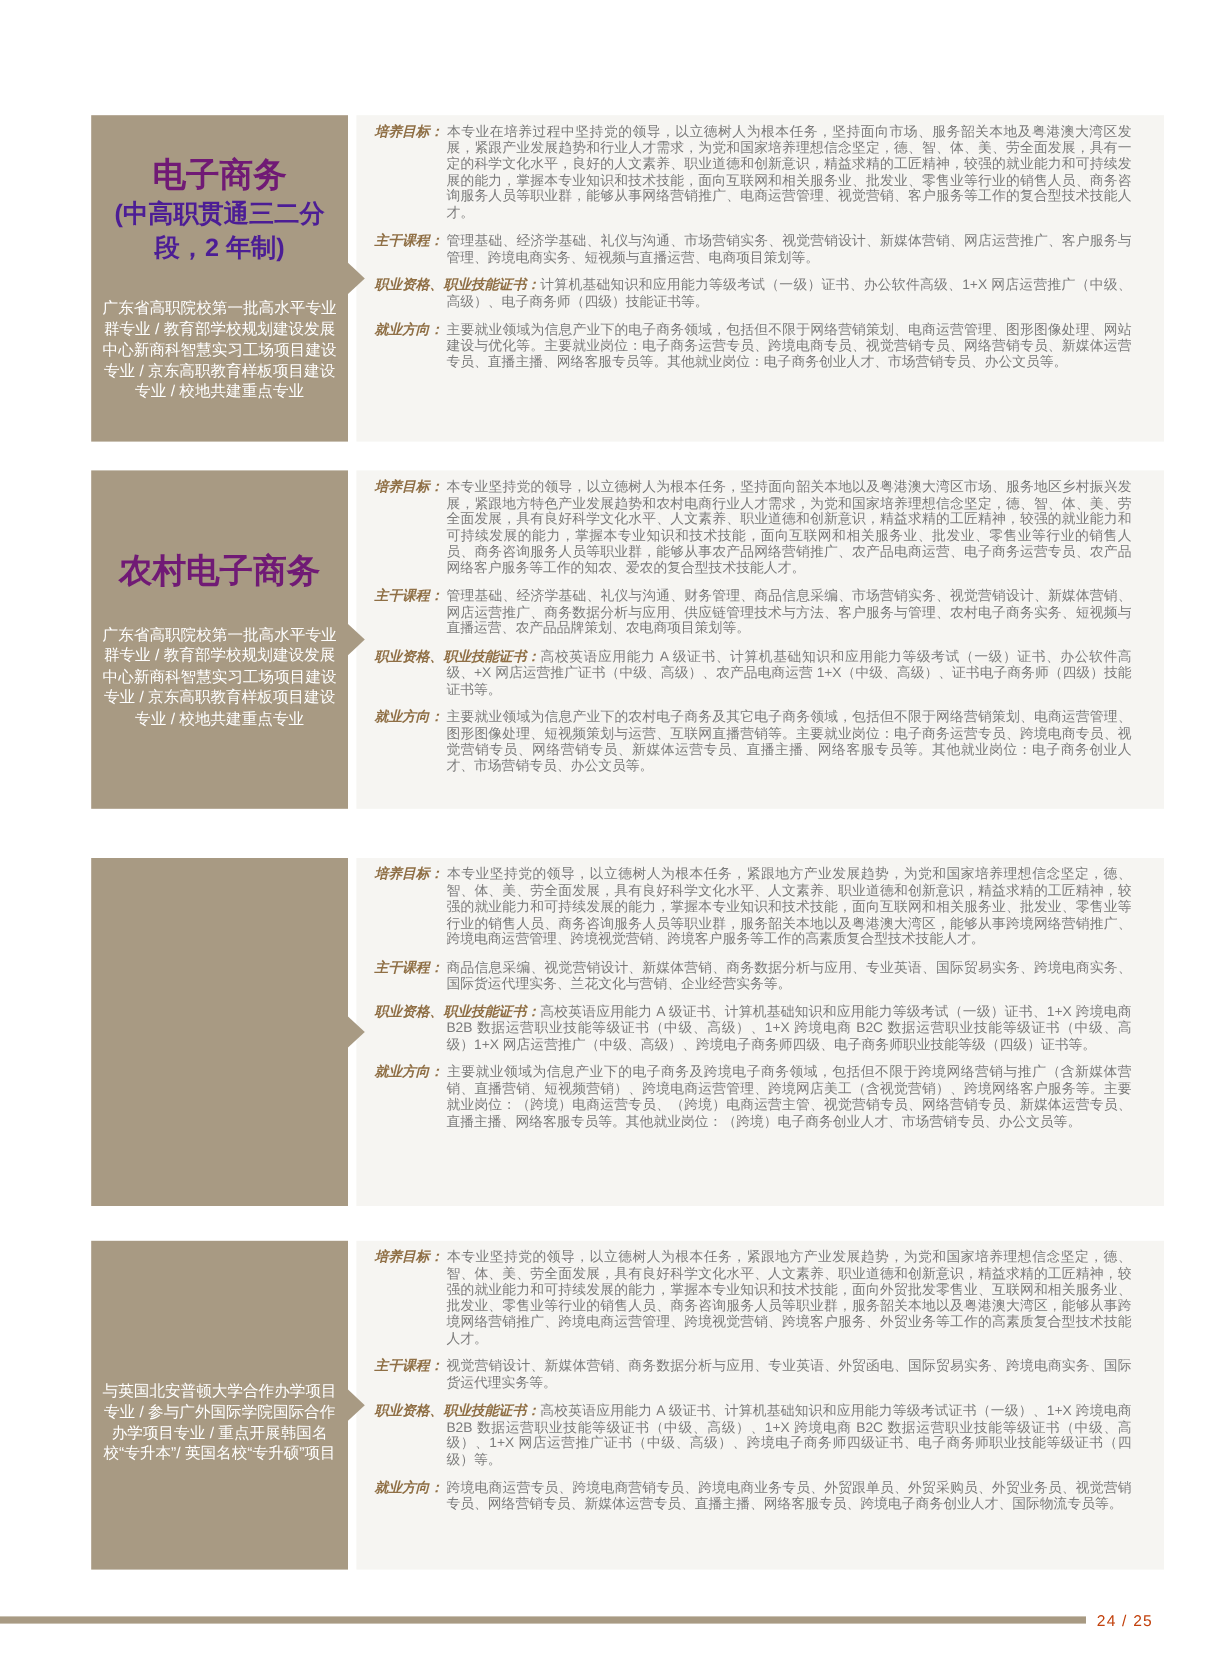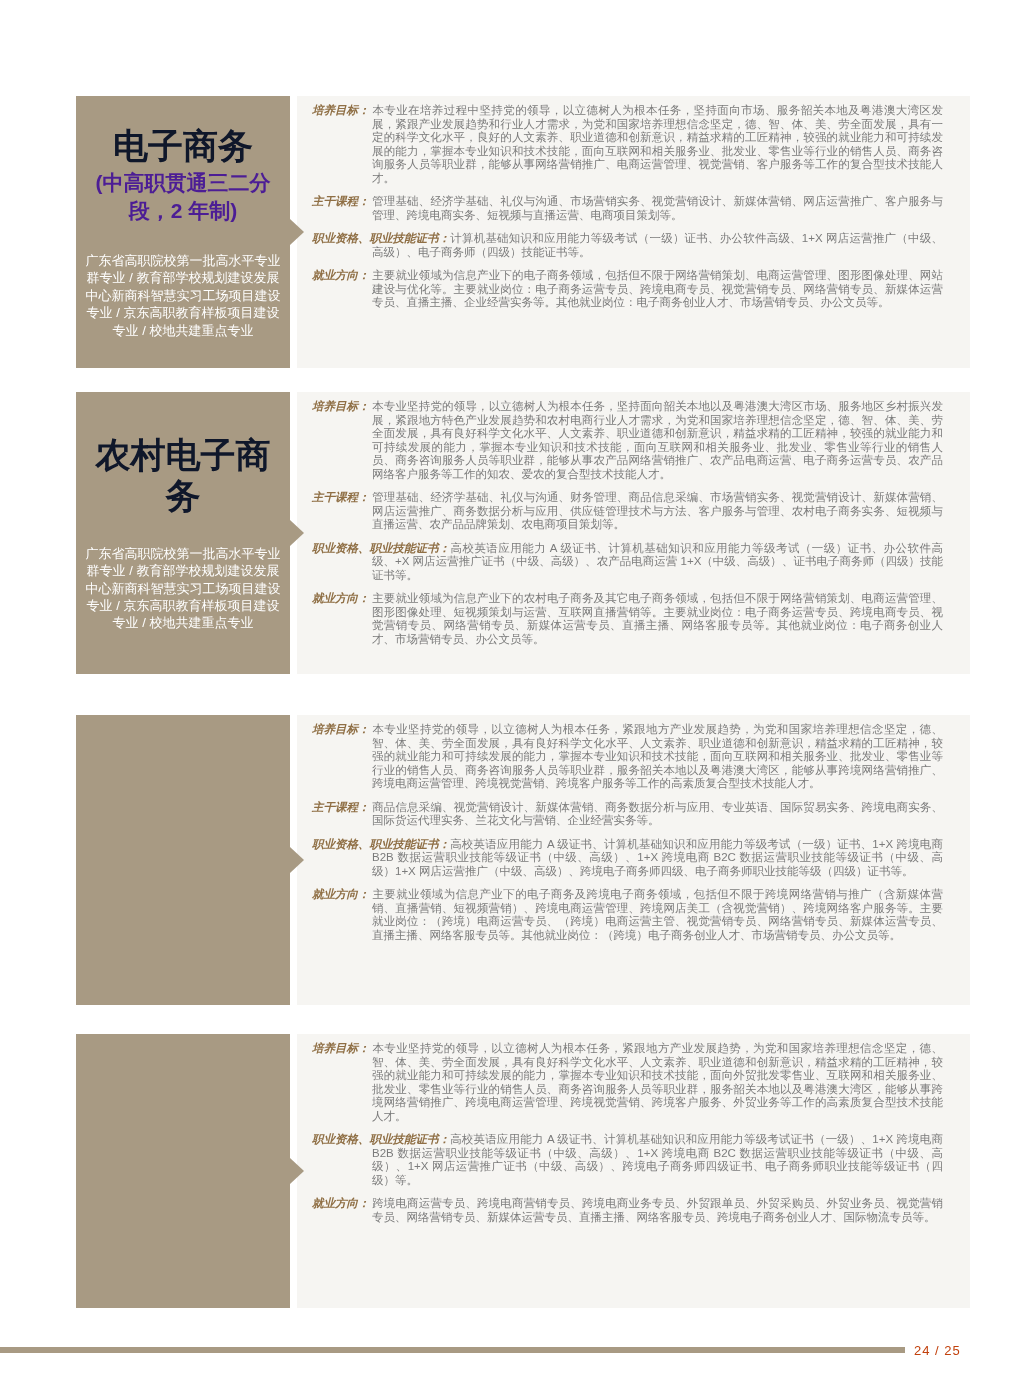--- a/index.html
+++ b/index.html
@@ -32,23 +32,23 @@
     background:var(--accent-tan,#a89a83);
     position:relative;
     display:flex;
     align-items:center;
     justify-content:center;
     padding:14px 9px;
     box-sizing:border-box;
   }
   .sb-inner{ text-align:center; width:100%; }
   .sb-title{
-    font-size:35px;
+    font-size:28px;
     font-weight:bold;
-    color:#0f172a;
+    color:#701a75;
     line-height:1.18;
   }
   .sb-subtitle{
     font-size:21px;
     font-weight:bold;
     color:#4c1d95;
     line-height:1.3;
     margin-top:3px;
   }
   .sb-tagline{
@@ -122,21 +122,21 @@
           <div class="sb-title">电子商务</div>
           <div class="sb-subtitle">(中高职贯通三二分段，2 年制)</div>
           <div class="sb-tagline">广东省高职院校第一批高水平专业群专业 / 教育部学校规划建设发展中心新商科智慧实习工场项目建设专业 / 京东高职教育样板项目建设专业 / 校地共建重点专业</div>
         </div>
         <div class="arrow"></div>
       </div>
       <div class="detail">
         <p class="para"><span class="lbl">培养目标：</span><span>本专业在培养过程中坚持党的领导，以立德树人为根本任务，坚持面向市场、服务韶关本地及粤港澳大湾区发展，紧跟产业发展趋势和行业人才需求，为党和国家培养理想信念坚定，德、智、体、美、劳全面发展，具有一定的科学文化水平，良好的人文素养、职业道德和创新意识，精益求精的工匠精神，较强的就业能力和可持续发展的能力，掌握本专业知识和技术技能，面向互联网和相关服务业、批发业、零售业等行业的销售人员、商务咨询服务人员等职业群，能够从事网络营销推广、电商运营管理、视觉营销、客户服务等工作的复合型技术技能人才。</span></p>
         <p class="para"><span class="lbl">主干课程：</span><span>管理基础、经济学基础、礼仪与沟通、市场营销实务、视觉营销设计、新媒体营销、网店运营推广、客户服务与管理、跨境电商实务、短视频与直播运营、电商项目策划等。</span></p>
         <p class="para"><span class="lbl">职业资格、职业技能证书：</span><span>计算机基础知识和应用能力等级考试（一级）证书、办公软件高级、1+X 网店运营推广（中级、高级）、电子商务师（四级）技能证书等。</span></p>
-        <p class="para"><span class="lbl">就业方向：</span><span>主要就业领域为信息产业下的电子商务领域，包括但不限于网络营销策划、电商运营管理、图形图像处理、网站建设与优化等。主要就业岗位：电子商务运营专员、跨境电商专员、视觉营销专员、网络营销专员、新媒体运营专员、直播主播、企业经营实务等。其他就业岗位：电子商务创业人才、市场营销专员、办公文员等。</span></p>
+        <p class="para"><span class="lbl">就业方向：</span><span>主要就业领域为信息产业下的电子商务领域，包括但不限于网络营销策划、电商运营管理、图形图像处理、网站建设与优化等。主要就业岗位：电子商务运营专员、跨境电商专员、视觉营销专员、网络营销专员、新媒体运营专员、直播主播、网络客服专员等。其他就业岗位：电子商务创业人才、市场营销专员、办公文员等。</span></p>
       </div>
     </div>
 
     <div class="section" style="min-height:282px; margin-top:24px;">
       <div class="sidebar">
         <div class="sb-inner">
           <div class="sb-title">农村电子商务</div>
           <div class="sb-tagline">广东省高职院校第一批高水平专业群专业 / 教育部学校规划建设发展中心新商科智慧实习工场项目建设专业 / 京东高职教育样板项目建设专业 / 校地共建重点专业</div>
         </div>
         <div class="arrow"></div>
@@ -157,25 +157,27 @@
         <p class="para"><span class="lbl">培养目标：</span><span>本专业坚持党的领导，以立德树人为根本任务，紧跟地方产业发展趋势，为党和国家培养理想信念坚定，德、智、体、美、劳全面发展，具有良好科学文化水平、人文素养、职业道德和创新意识，精益求精的工匠精神，较强的就业能力和可持续发展的能力，掌握本专业知识和技术技能，面向互联网和相关服务业、批发业、零售业等行业的销售人员、商务咨询服务人员等职业群，服务韶关本地以及粤港澳大湾区，能够从事跨境网络营销推广、跨境电商运营管理、跨境视觉营销、跨境客户服务等工作的高素质复合型技术技能人才。</span></p>
         <p class="para"><span class="lbl">主干课程：</span><span>商品信息采编、视觉营销设计、新媒体营销、商务数据分析与应用、专业英语、国际贸易实务、跨境电商实务、国际货运代理实务、兰花文化与营销、企业经营实务等。</span></p>
         <p class="para"><span class="lbl">职业资格、职业技能证书：</span><span>高校英语应用能力 A 级证书、计算机基础知识和应用能力等级考试（一级）证书、1+X 跨境电商 B2B 数据运营职业技能等级证书（中级、高级）、1+X 跨境电商 B2C 数据运营职业技能等级证书（中级、高级）1+X 网店运营推广（中级、高级）、跨境电子商务师四级、电子商务师职业技能等级（四级）证书等。</span></p>
         <p class="para"><span class="lbl">就业方向：</span><span>主要就业领域为信息产业下的电子商务及跨境电子商务领域，包括但不限于跨境网络营销与推广（含新媒体营销、直播营销、短视频营销）、跨境电商运营管理、跨境网店美工（含视觉营销）、跨境网络客户服务等。主要就业岗位：（跨境）电商运营专员、（跨境）电商运营主管、视觉营销专员、网络营销专员、新媒体运营专员、直播主播、网络客服专员等。其他就业岗位：（跨境）电子商务创业人才、市场营销专员、办公文员等。</span></p>
       </div>
     </div>
 
     <div class="section" style="min-height:274px; margin-top:29px;">
       <div class="sidebar">
         <div class="sb-inner">
+          <div class="sb-tagline">与英国北安普顿大学合作办学项目专业 / 参与广外国际学院国际合作办学项目专业 / 重点开展韩国名校“专升本”/ 英国名校“专升硕”项目</div>
         </div>
         <div class="arrow"></div>
       </div>
       <div class="detail">
         <p class="para"><span class="lbl">培养目标：</span><span>本专业坚持党的领导，以立德树人为根本任务，紧跟地方产业发展趋势，为党和国家培养理想信念坚定，德、智、体、美、劳全面发展，具有良好科学文化水平、人文素养、职业道德和创新意识，精益求精的工匠精神，较强的就业能力和可持续发展的能力，掌握本专业知识和技术技能，面向外贸批发零售业、互联网和相关服务业、批发业、零售业等行业的销售人员、商务咨询服务人员等职业群，服务韶关本地以及粤港澳大湾区，能够从事跨境网络营销推广、跨境电商运营管理、跨境视觉营销、跨境客户服务、外贸业务等工作的高素质复合型技术技能人才。</span></p>
+        <p class="para"><span class="lbl">主干课程：</span><span>视觉营销设计、新媒体营销、商务数据分析与应用、专业英语、外贸函电、国际贸易实务、跨境电商实务、国际货运代理实务等。</span></p>
         <p class="para"><span class="lbl">职业资格、职业技能证书：</span><span>高校英语应用能力 A 级证书、计算机基础知识和应用能力等级考试证书（一级）、1+X 跨境电商 B2B 数据运营职业技能等级证书（中级、高级）、1+X 跨境电商 B2C 数据运营职业技能等级证书（中级、高级）、1+X 网店运营推广证书（中级、高级）、跨境电子商务师四级证书、电子商务师职业技能等级证书（四级）等。</span></p>
         <p class="para"><span class="lbl">就业方向：</span><span>跨境电商运营专员、跨境电商营销专员、跨境电商业务专员、外贸跟单员、外贸采购员、外贸业务员、视觉营销专员、网络营销专员、新媒体运营专员、直播主播、网络客服专员、跨境电子商务创业人才、国际物流专员等。</span></p>
       </div>
     </div>
 
   </div>
 
   <div class="footer-rule"></div>
   <div class="page-number">24 / 25</div>
 </div>

